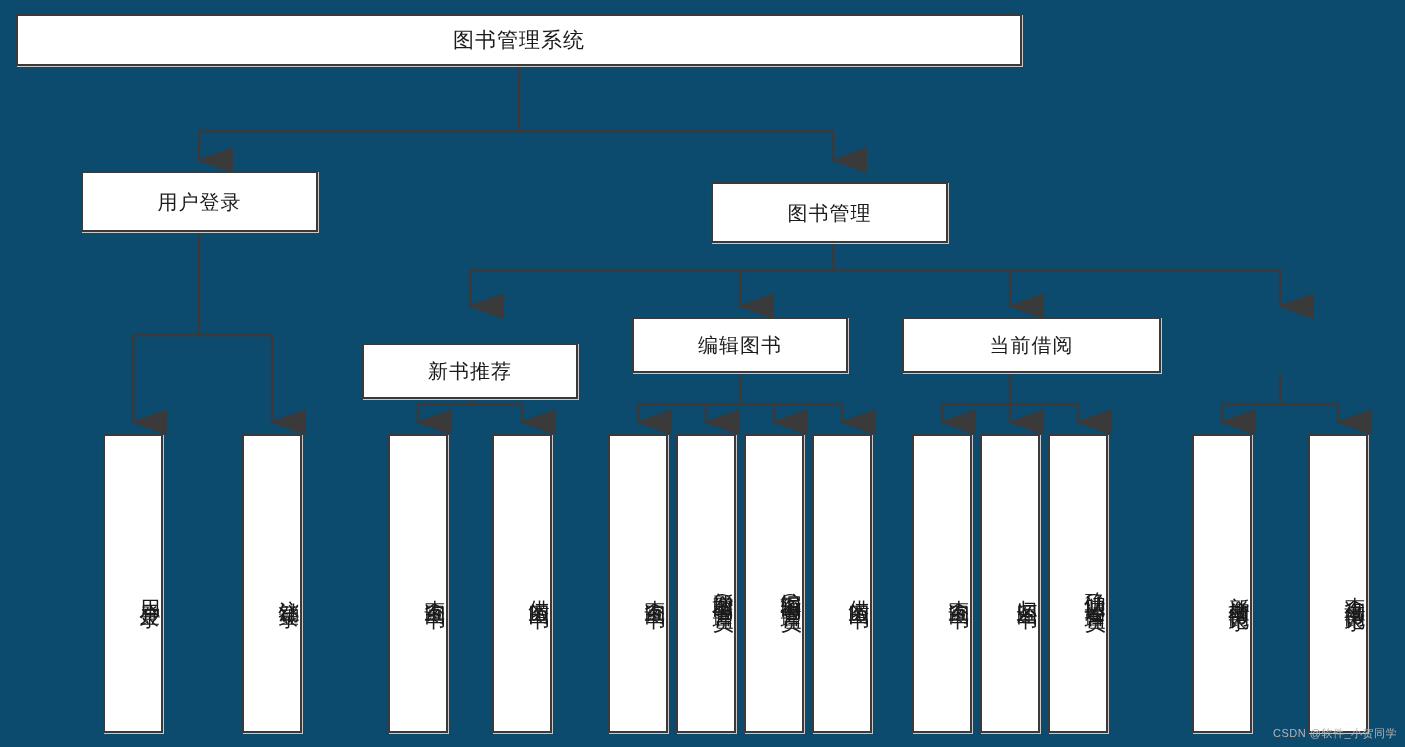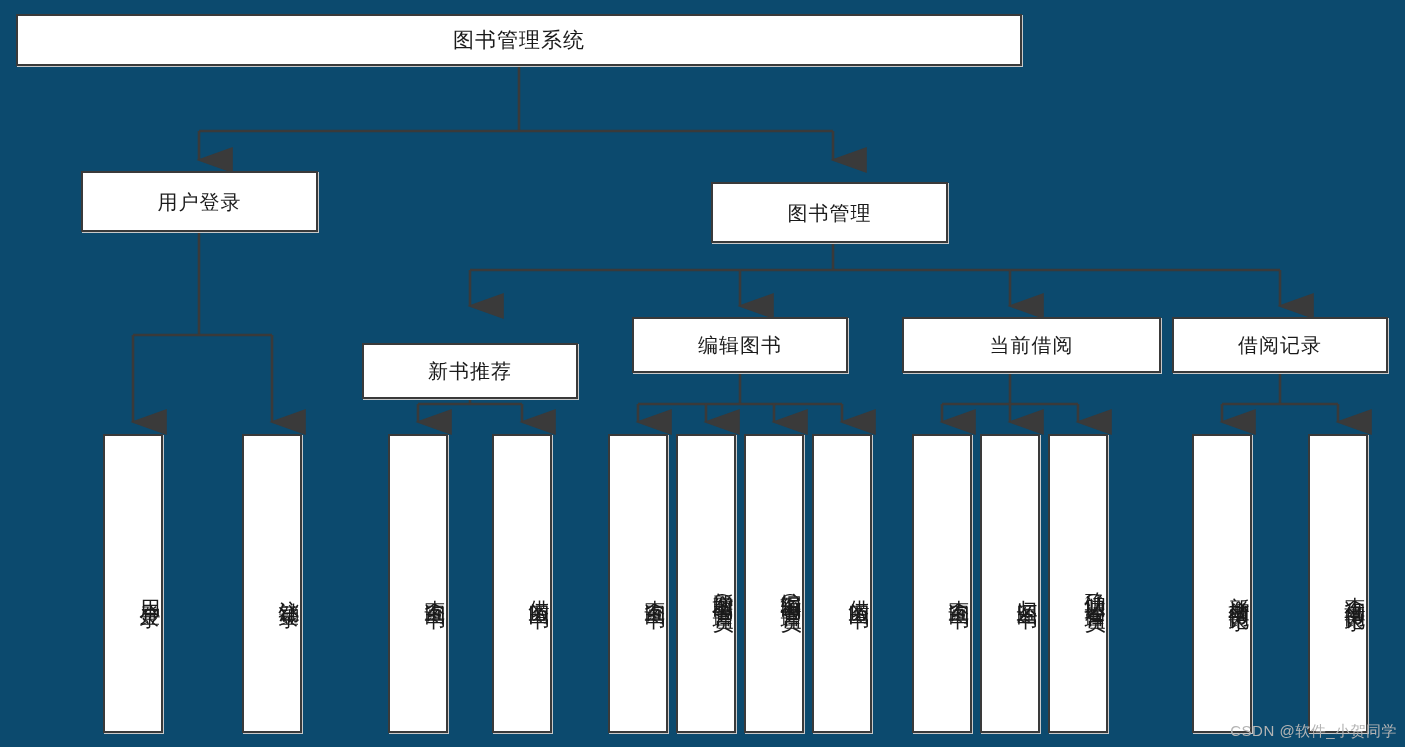--- a/index.html
+++ b/index.html
@@ -55,21 +55,21 @@
   }
   .node.vert .vlabel {
     writing-mode: vertical-rl;
     text-orientation: upright;
     white-space: nowrap;
   }
   .watermark {
     position: absolute;
     right: 8px;
     bottom: 6px;
-    font-size: 15px;
+    font-size: 11px;
     color: #b4b4b4;
     letter-spacing: 0.5px;
     white-space: nowrap;
     user-select: none;
   }
 </style>
 </head>
 <body>
 
 <div id="canvas">
@@ -125,21 +125,20 @@
   </svg>
 
   <div class="node horiz root" style="left:16px; top:14px; width:1006px; height:52px;">图书管理系统</div>
 
   <div class="node horiz" style="left:81px; top:171px; width:237px; height:61px;">用户登录</div>
   <div class="node horiz" style="left:711px; top:182px; width:237px; height:61px;">图书管理</div>
 
   <div class="node horiz" style="left:362px; top:317px; width:216px; height:56px;margin-top:26px;">新书推荐</div>
   <div class="node horiz" style="left:632px; top:317px; width:216px; height:56px;">编辑图书</div>
   <div class="node horiz" style="left:902px; top:317px; width:259px; height:56px;">当前借阅</div>
-  <div class="node horiz" style="left:1172px; top:317px; width:216px; height:56px;">借阅记录</div>
 
   <div class="node vert" style="left:103px; top:434px; width:60px; height:299px;">
     <span class="vlabel">用户登录</span>
   </div>
   <div class="node vert" style="left:242px; top:434px; width:60px; height:299px;">
     <span class="vlabel">注销登录</span>
   </div>
 
   <div class="node vert" style="left:388px; top:434px; width:60px; height:299px;">
     <span class="vlabel">查询图书</span>

